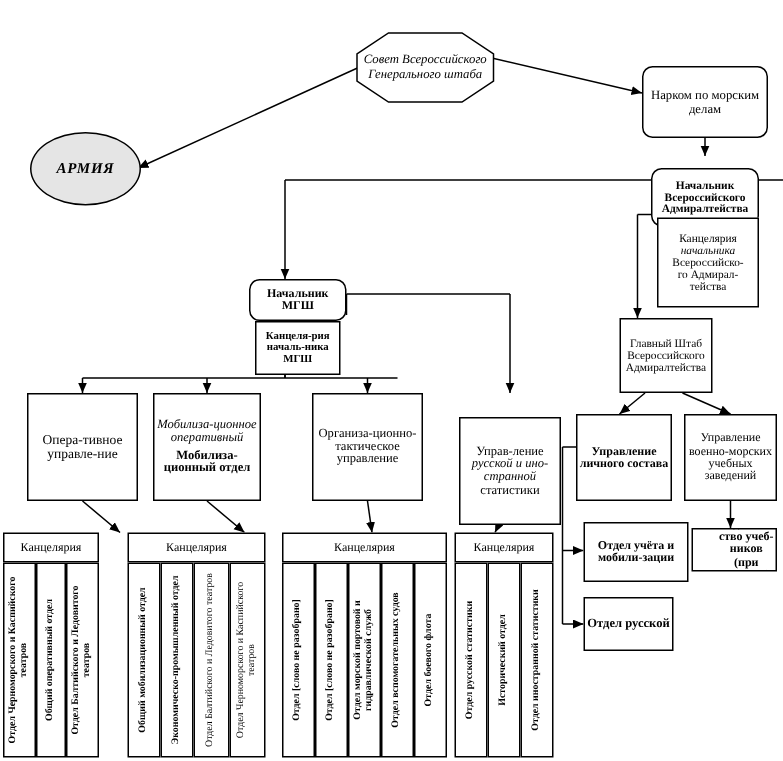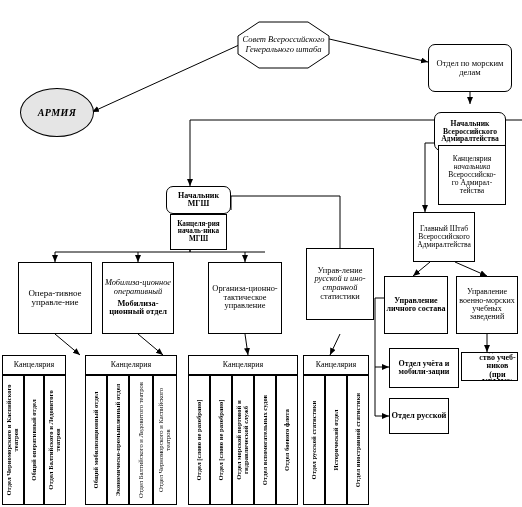--- a/index.html
+++ b/index.html
@@ -128,21 +128,21 @@
     <div style="position:absolute;left:0;top:0;width:93px;height:48px;display:flex;align-items:center;justify-content:center;text-align:center;font-style:italic;font-size:8.5px;line-height:1.12;">
       <span>Совет Всероссийского Генерального штаба</span>
     </div>
   </div>
 
   <div class="ellipse" style="left:20px;top:88px;width:74px;height:49px;font-size:10px;">
     <span>АРМИЯ</span>
   </div>
 
   <div class="node rounded" style="left:428px;top:44px;width:84px;height:48px;font-size:8.5px;">
-    <span>Отдел по морским делам</span>
+    <span>Нарком по морским делам</span>
   </div>
 
   <div class="node rounded bold" style="left:434px;top:112px;width:72px;height:39px;font-size:7.6px;">
     <span>Начальник Всероссийского Адмиралтейства</span>
   </div>
 
   <div class="node stack" style="left:438px;top:145px;width:68px;height:60px;font-size:7.6px;">
     <span>Канцелярия</span>
     <span class="ital">начальника</span>
     <span>Всероссийско-</span>
@@ -168,21 +168,21 @@
 
   <div class="node stack" style="left:102px;top:262px;width:72px;height:72px;font-size:8.4px;">
     <span class="ital" style="margin-bottom:3px;">Мобилиза-ционное оперативный</span>
     <span class="bold">Мобилиза-ционный отдел</span>
   </div>
 
   <div class="node" style="left:208px;top:262px;width:74px;height:72px;font-size:8.4px;">
     <span>Организа-ционно-тактическое управление</span>
   </div>
 
-  <div class="node stack" style="left:306px;top:248px;width:68px;height:72px;font-size:8.4px;">
+  <div class="node stack" style="left:306px;top:278px;width:68px;height:72px;font-size:8.4px;">
     <span>Управ-ление</span>
     <span class="ital">русской и ино-странной</span>
     <span>статистики</span>
   </div>
 
   <div class="node" style="left:384px;top:276px;width:64px;height:58px;font-size:8px;font-weight:bold;">
     <span>Управление личного состава</span>
   </div>
 
   <div class="node" style="left:456px;top:276px;width:62px;height:58px;font-size:8px;">

